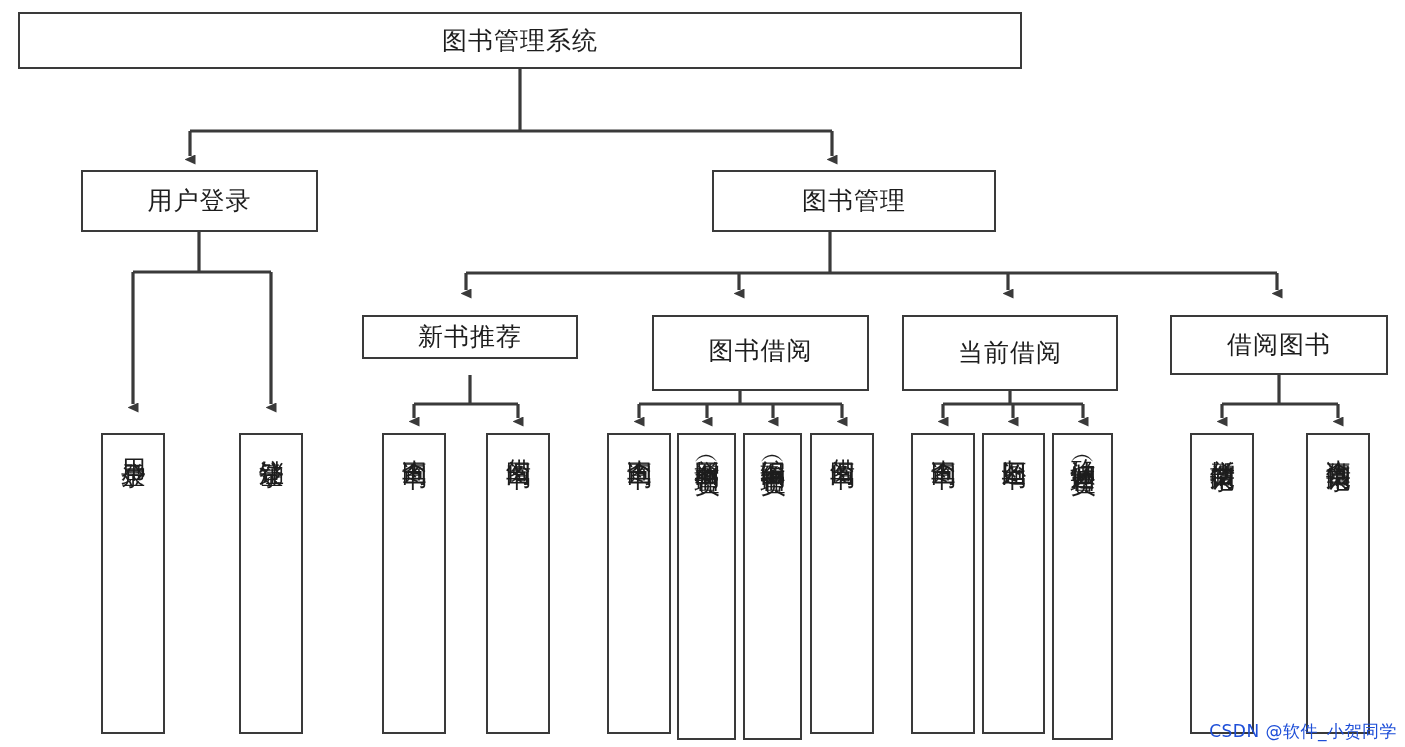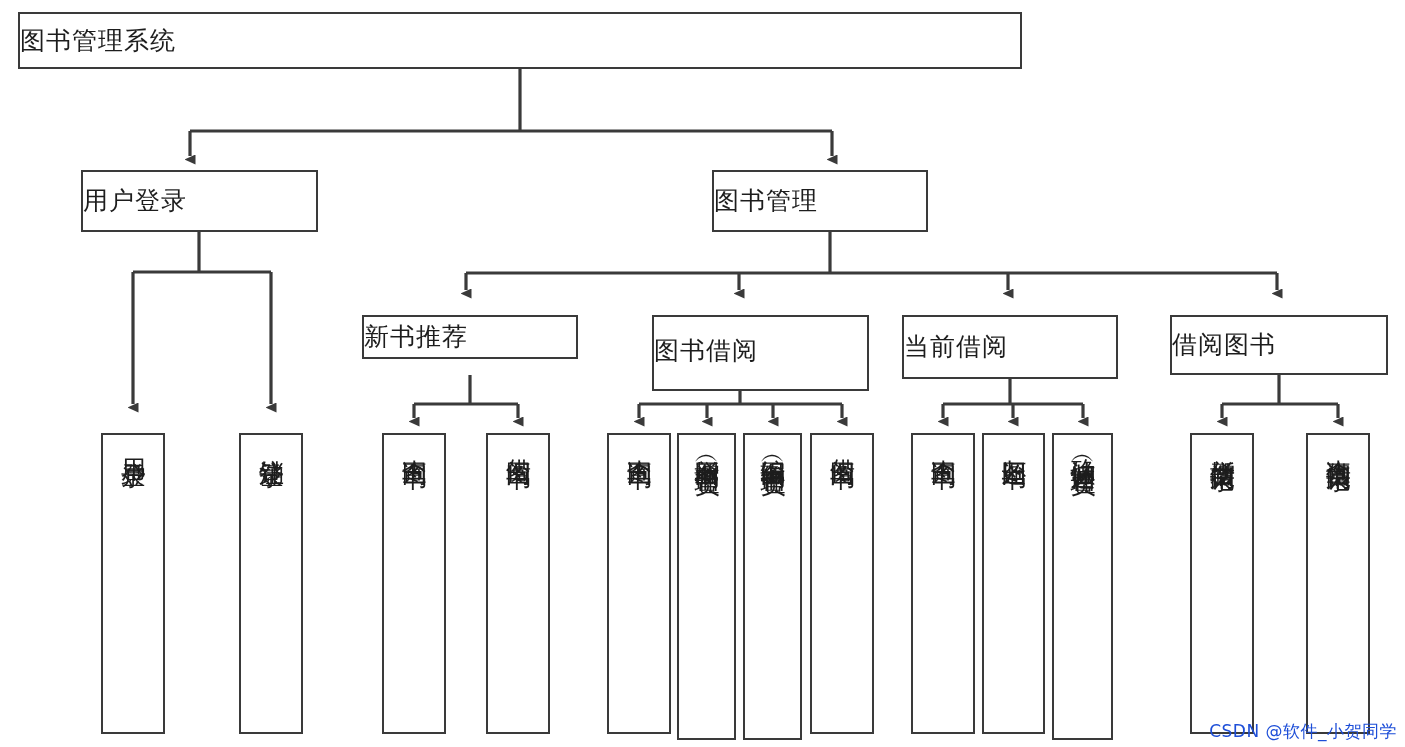--- a/index.html
+++ b/index.html
@@ -26,20 +26,21 @@
     height: 747px;
   }
   .node {
     position: absolute;
     box-sizing: border-box;
     border: 2.5px solid #3a3a3a;
     background: #ffffff;
     color: #1d1d1d;
     display: flex;
     align-items: center;
+    justify-content: center;
     z-index: 2;
   }
   .node.horiz {
     font-size: 25px;
     letter-spacing: 1px;
     line-height: 1.1;
   }
   .node.root {
     font-size: 25px;
   }
@@ -125,33 +126,33 @@
   </svg>
 
   <div class="node horiz root" style="left:18px; top:12px; width:1004px; height:57px;">
     <span>图书管理系统</span>
   </div>
 
   <div class="node horiz" style="left:81px; top:170px; width:237px; height:62px;">
     <span>用户登录</span>
   </div>
 
-  <div class="node horiz" style="left:712px; top:170px; width:216px; height:62px;">
+  <div class="node horiz" style="left:712px; top:170px; width:284px; height:62px;">
     <span>图书管理</span>
   </div>
 
   <div class="node horiz" style="left:362px; top:315px; width:216px; height:44px;">
     <span>新书推荐</span>
   </div>
 
   <div class="node horiz" style="left:652px; top:315px; width:217px; height:76px;font-family:Liberation Mono, monospace;">
     <span>图书借阅</span>
   </div>
 
-  <div class="node horiz" style="left:902px; top:315px; width:216px; height:64px;">
+  <div class="node horiz" style="left:902px; top:315px; width:216px; height:76px;">
     <span>当前借阅</span>
   </div>
 
   <div class="node horiz" style="left:1170px; top:315px; width:218px; height:60px;">
     <span>借阅图书</span>
   </div>
 
   <div class="node vert" style="left:101px; top:433px; width:64px; height:301px;">
     <span class="vtext">用户登录</span>
   </div>

